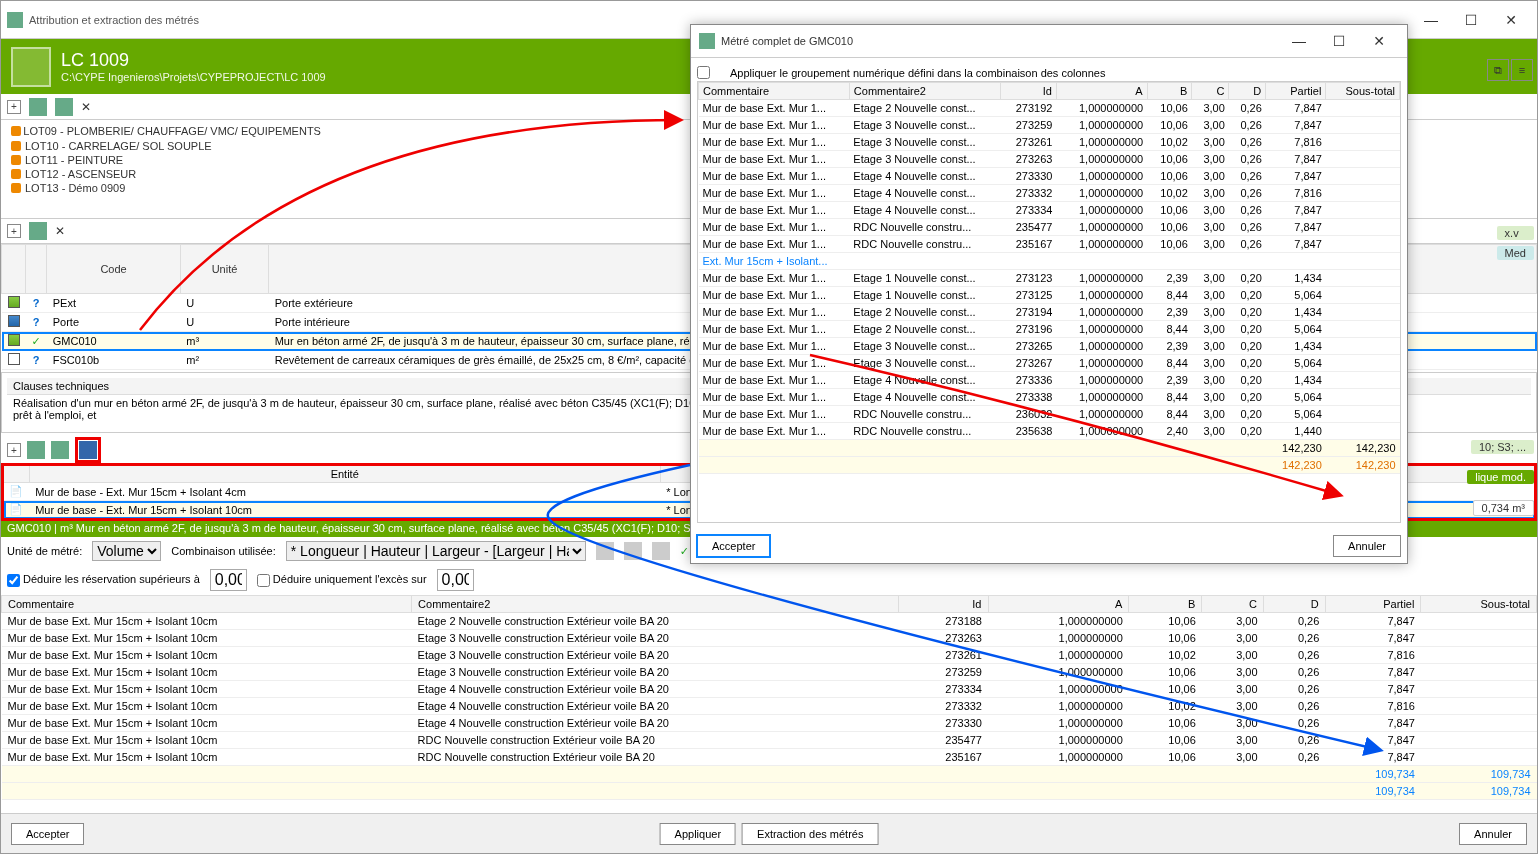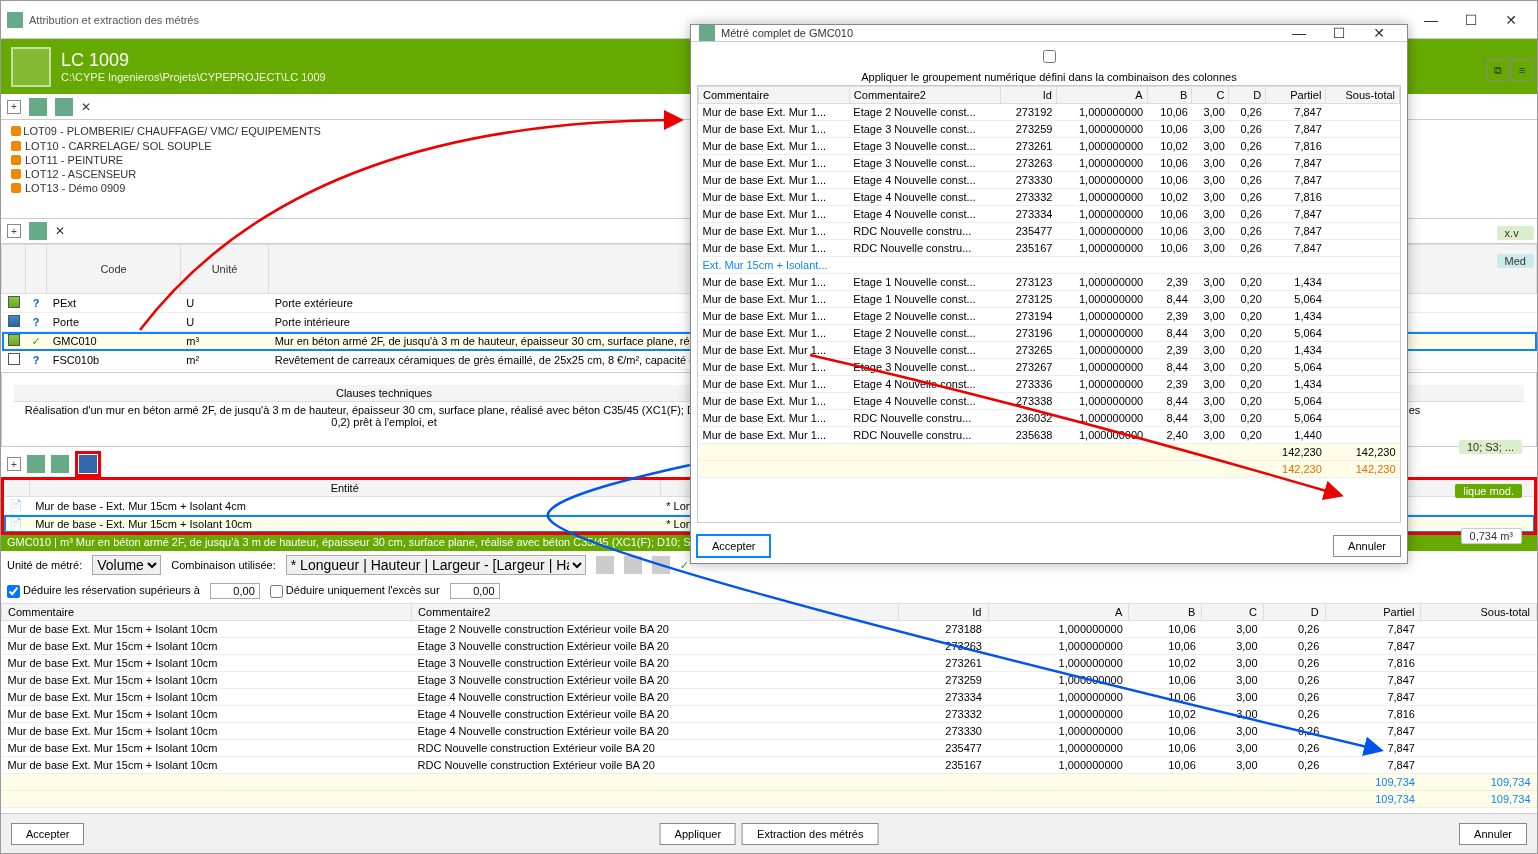--- a/index.html
+++ b/index.html
@@ -30,70 +30,70 @@
 .toolbar2 { height: 26px; padding: 2px 6px; display: flex; gap: 8px; align-items: center; border-top: 1px solid #ccc; border-bottom: 1px solid #ccc; }
 
 .table1 { width: 100%; border-collapse: collapse; font-size: 11px; }
 .table1 th { text-align: center; font-weight: normal; background: #f4f4f4; border: 1px solid #ddd; padding: 18px 6px; height: 18px; color: #333; }
 .table1 td { border-bottom: 1px solid #eee; padding: 2px 6px; height: 18px; }
 .table1 td.icon-cell { width: 20px; text-align: center; }
 .row-sel { background: #fffde8; }
 .row-outline { outline: 2px solid #0a84ff; outline-offset: -2px; }
 
 .clauses-row { display: flex; gap: 4px; margin: 2px 0; }
-.clauses-row .col { flex: 1; border: 1px solid #ccc; padding: 12px; text-align: center; }
+.clauses-row .col { flex: 1; border: 1px solid #ccc; padding: 5px; }
 .clauses-row .col .hd { background: #f4f4f4; padding: 2px 6px; border-bottom: 1px solid #ddd; }
 .clauses-row .col .bd { padding: 2px 6px; height: 32px; overflow: hidden; }
 
 .small-toolbar { padding: 2px 6px; display: flex; gap: 6px; align-items: center; }
 .boxed-red { border: 3px solid #e00; padding: 1px; display: inline-flex; }
 
 .entity-table { width: 100%; border-collapse: collapse; font-size: 11px; }
 .entity-table th { text-align: center; font-weight: normal; background: #f4f4f4; border: 1px solid #ddd; padding: 2px 6px; }
 .entity-table td { padding: 2px 6px; border-bottom: 1px solid #eee; }
 .entity-row-sel { background: #fffde8; outline: 2px solid #0a84ff; outline-offset: -2px; }
 
 .greenbar { background: #66a900; color: #fff; padding: 3px 6px; font-size: 11px; }
 
 .controls-row { padding: 4px 6px; display: flex; gap: 10px; align-items: center; flex-wrap: wrap; }
-.controls-row input[type=text] { border: 1px solid #aaa; padding: 1px 4px; width: 50px; text-align: right; font-size: 11px; }
+.controls-row input[type=text] { border: 1px solid #aaa; padding: 1px 4px; width: 37px; text-align: right; font-size: 16px; }
 .controls-row select { border: 1px solid #aaa; font-size: 14px; }
 .controls-row input[type=checkbox] { vertical-align: middle; }
 
 .big-table { width: 100%; border-collapse: collapse; font-size: 11px; }
 .big-table th { text-align: left; font-weight: normal; background: #f4f4f4; border: 1px solid #ddd; padding: 2px 6px; }
 .big-table th.r, .big-table td.r { text-align: right; }
 .big-table td { padding: 2px 6px; border-bottom: 1px solid #eee; }
 .big-table tr.yellow td { background: #fffde8; }
 .big-table tr.yellow td.r { color: #0a84ff; }
 .totals-orange { color: #e07000; font-weight: normal; }
 
 .footer { position: absolute; bottom: 0; left: 0; right: 0; height: 40px; background: #f0f0f0; border-top: 1px solid #ccc; display: flex; align-items: center; padding: 6px 10px; gap: 10px; }
 .footer button { padding: 4px 14px; border: 1px solid #888; background: #fff; cursor: pointer; font-size: 11px; }
 .footer .center { position: absolute; left: 50%; transform: translateX(-50%); display: flex; gap: 6px; }
 
 
 .dialog { position: absolute; left: 690px; top: 24px; width: 718px; height: 540px; background: #fff; border: 1px solid #888; box-shadow: 0 0 12px rgba(0,0,0,.3); z-index: 100; display: flex; flex-direction: column; }
-.dialog .dlg-title { height: 15px; display: flex; align-items: center; padding: 8px 8px; border-bottom: 1px solid #ccc; color: #333; }
+.dialog .dlg-title { height: 15px; display: flex; align-items: center; padding: 16px 8px; border-bottom: 1px solid #ccc; color: #333; }
 .dialog .dlg-title .win-controls span { font-size: 14px; }
 .dlg-body { padding: 6px; flex: 1; display: flex; flex-direction: column; overflow: hidden; }
-.dlg-body label { display: flex; align-items: center; gap: 8px; margin: 2px 0; flex-direction: column; }
+.dlg-body label { display: flex; align-items: center; gap: 20px; margin: 2px 0; }
 .dlg-table-wrap { flex: 1; overflow: auto; border: 1px solid #ccc; }
 .dlg-table { width: 100%; border-collapse: collapse; font-size: 11px; }
 .dlg-table th { text-align: left; font-weight: normal; background: #f4f4f4; border: 1px solid #ddd; padding: 2px 4px; position: sticky; top: 0; }
 .dlg-table th.r, .dlg-table td.r { text-align: right; }
 .dlg-table td { padding: 2px 4px; border-bottom: 1px solid #eee; white-space: nowrap; overflow: hidden; text-overflow: ellipsis; max-width: 120px; }
 .dlg-table tr.bluehead td { color: #0a84ff; }
 .dlg-table tr.yellow td { background: #fffde8; }
 .dlg-footer { padding: 6px; display: flex; }
 .dlg-footer button { padding: 4px 14px; border: 1px solid #0a84ff; background: #fff; cursor: pointer; font-size: 11px; }
 .dlg-footer .right { margin-left: auto; }
 
 
-.side-chips { position: absolute; right: 4px; top: 226px; display: flex; flex-direction: column; gap: 8px; z-index: 50; }
+.side-chips { position: absolute; right: 4px; top: 226px; display: flex; flex-direction: column; gap: 0; z-index: 50; }
 .chip { background: #dbeecb; color: #333; padding: 1px 8px; border-radius: 2px; font-size: 11px; }
 .chip.green { background: #66a900; color: #fff; }
 .chip.cyan { background: #cceaea; margin-top: 6px; }
 
 
 svg.arrows { position: absolute; left: 0; top: 0; pointer-events: none; z-index: 200; }
 
 .num-spin { display: inline-flex; align-items: center; border: 1px solid #aaa; }
 .num-spin input { border: none; width: 20px; text-align: center; font-size: 11px; }
 .num-spin button { border: none; background: #eee; width: 14px; height: 14px; font-size: 8px; cursor: pointer; }
@@ -396,21 +396,21 @@
       <button>Extraction des métrés</button>
     </div>
     <button style="margin-left:auto">Annuler</button>
   </div>
 </div>
 
 <div class="side-chips">
   <span class="chip">x.v</span>
   <span class="chip cyan">Med</span>
 </div>
-<div style="position:absolute; right:16px; top:440px; z-index:50; display:flex; flex-direction:column; gap:30px; align-items:flex-end;">
+<div style="position:absolute; right:4px; top:440px; z-index:50; display:flex; flex-direction:column; gap:16px; align-items:flex-end;">
   <span class="chip">10; S3; ...</span>
   <span class="chip green">lique mod.</span>
   <span class="chip" style="background:#fff;border:1px solid #ccc">0,734 m³</span>
 </div>
 
 <div class="dialog">
   <div class="dlg-title">
     <span class="app-icon" style="width:16px;height:16px;background:#6a8;margin-right:6px"></span>
     <span>Métré complet de GMC010</span>
     <div class="win-controls">

